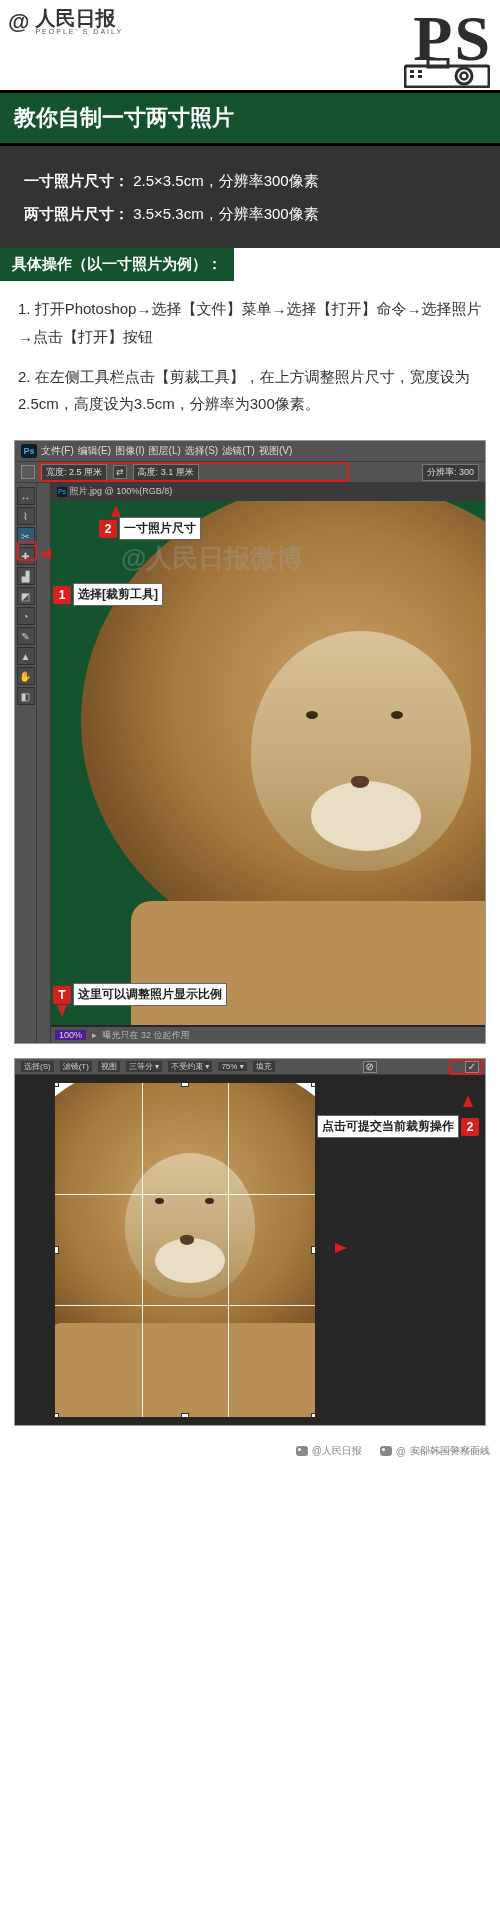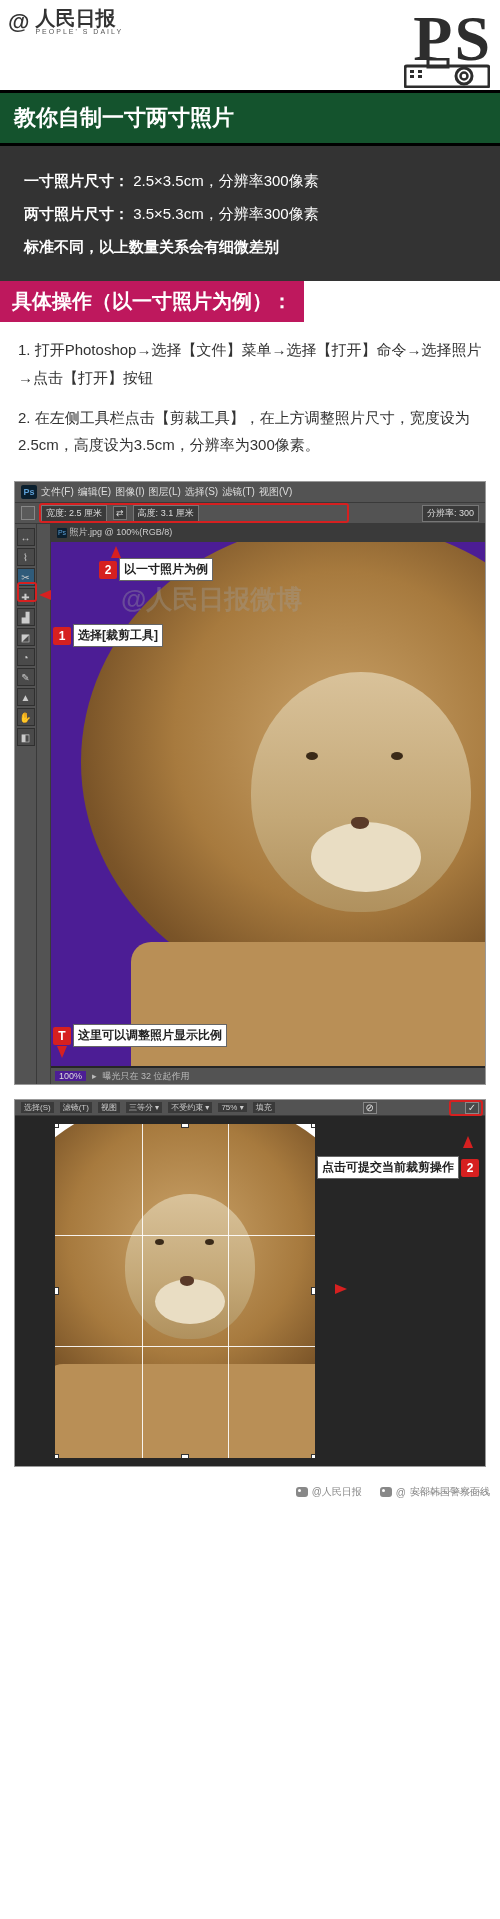--- a/index.html
+++ b/index.html
@@ -15,21 +15,21 @@
   .hdr-ps { position:absolute; right:8px; top:2px; font-family:"Times New Roman",serif; font-size:64px; font-weight:700; letter-spacing:2px; color:#2d2d2d; }
   .camera { position:absolute; right:10px; bottom:2px; }
 
   .titlebar { background:#14532d; color:#fff; padding:10px 14px; font-size:22px; font-weight:700;
               border-top:3px solid #000; border-bottom:3px solid #000; }
 
   .intro { background:#333; color:#fff; padding:18px 24px 18px 24px; }
   .intro p { font-size:15px; line-height:2.2; }
   .intro .b { font-weight:700; }
 
-  .sect-h { display:inline-block; background:#be185d; color:#fff; font-size:20px; font-weight:700;
+  .sect-h { display:inline-block; background:#14532d; color:#fff; font-size:15px; font-weight:700;
             padding:7px 12px; margin:0; }
 
   .body-txt { padding:14px 18px 10px 18px; font-size:15px; line-height:1.85; color:#333; }
   .body-txt p { margin-bottom:12px; }
 
   
   .ps1 { margin:0 14px 14px 14px; border:1px solid #999; background:#535353; }
   .ps1-top { background:#535353; height:20px; display:flex; align-items:center; gap:4px; padding:0 6px; }
   .ps1-top .ps-badge { width:16px; height:14px; background:#0a1f2e; color:#5c9fd6; font-size:9px; font-weight:700;
                        display:flex; align-items:center; justify-content:center; border-radius:2px; }
@@ -41,21 +41,21 @@
   .ps1-opt-ring { position:absolute; border:2px solid #d62020; border-radius:3px; }
   .ps1-body { position:relative; display:flex; height:560px; }
   .toolcol { width:22px; background:#535353; display:flex; flex-direction:column; align-items:center;
              padding-top:4px; gap:2px; border-right:1px solid #3a3a3a; }
   .toolcol .t { width:18px; height:18px; background:#4a4a4a; border:1px solid #2f2f2f;
                 display:flex; align-items:center; justify-content:center; color:#ccc; font-size:10px; }
   .toolcol .t.sel { background:#2f5b7a; }
   .toolcol2 { width:14px; background:#535353; border-right:1px solid #3a3a3a; }
   .canvaswrap { flex:1; background:#262626; position:relative; overflow:hidden; }
   .doc-tab { height:18px; background:#3a3a3a; color:#ccc; font-size:9px; padding:2px 6px; }
-  .canvas { position:absolute; left:0; top:18px; right:0; bottom:18px; background:#4c1d95; overflow:hidden; }
+  .canvas { position:absolute; left:0; top:18px; right:0; bottom:18px; background:#14532d; overflow:hidden; }
   .statusbar { position:absolute; left:0; right:0; bottom:0; height:16px; background:#535353;
                display:flex; align-items:center; gap:6px; padding:0 4px; }
   .statusbar .zoom { background:#4c1d95; color:#ddd; font-size:9px; padding:0 4px; }
   .statusbar .msg { color:#bbb; font-size:9px; }
   .wm { position:absolute; color:rgba(160,160,160,0.35); font-size:26px; font-weight:700; pointer-events:none; }
 
   .callout { position:absolute; display:flex; align-items:center; }
   .callout .num { width:18px; height:18px; background:#d62020; color:#fff; font-weight:700; font-size:12px;
                   display:flex; align-items:center; justify-content:center; border-radius:2px; }
   .callout .lbl { background:#fff; border:1px solid #666; padding:2px 4px; font-size:12px; font-weight:700;
@@ -136,21 +136,20 @@
   
   <div class="intro">
     <p>
       <span class="b">一寸照片尺寸：</span>
       <span>2.5×3.5cm，分辨率300像素</span>
     </p>
     <p>
       <span class="b">两寸照片尺寸：</span>
       <span>3.5×5.3cm，分辨率300像素</span>
     </p>
-    <p class="b">标准不同，以上数量关系会有细微差别</p>
   </div>
 
   
   <div class="sect-h">具体操作（以一寸照片为例）：</div>
 
   
   <div class="body-txt">
     <p>1. 打开Photoshop→选择【文件】菜单→选择【打开】命令→选择照片→点击【打开】按钮</p>
     <p>2. 在左侧工具栏点击【剪裁工具】，在上方调整照片尺寸，宽度设为2.5cm，高度设为3.5cm，分辨率为300像素。</p>
   </div>
@@ -221,21 +220,21 @@
 
         <div class="statusbar">
           <span class="zoom">100%</span>
           <span style="color:#bbb;font-size:9px;">▸</span>
           <span class="msg">曝光只在 32 位起作用</span>
         </div>
 
         <div class="arrow-up" style="left:60px; top:22px;"></div>
         <div class="callout" style="left:48px; top:34px;">
           <span class="num">2</span>
-          <span class="lbl">以一寸照片为例</span>
+          <span class="lbl">一寸照片尺寸</span>
         </div>
 
         <div class="callout" style="left:2px; top:500px;">
           <span class="num" style="background:#d62020;">T</span>
           <span class="lbl">这里可以调整照片显示比例</span>
         </div>
         <div class="arrow-up" style="left:6px; top:522px; transform:rotate(180deg);"></div>
       </div>
 
       <div class="arrow-left" style="left:24px; top:66px;"></div>

